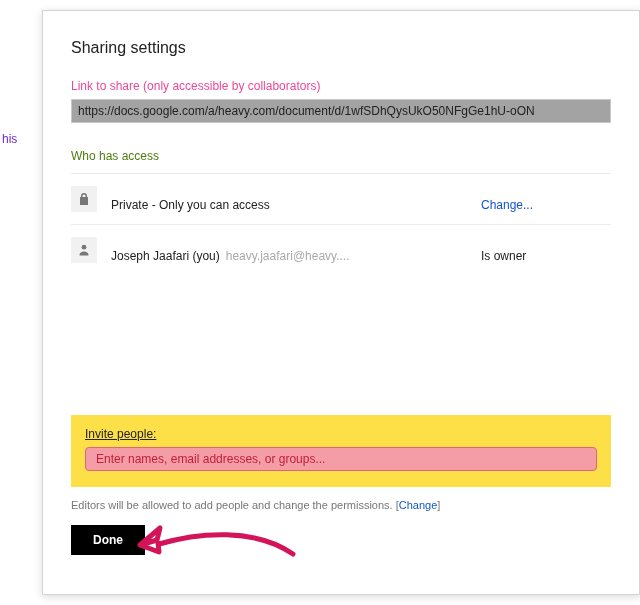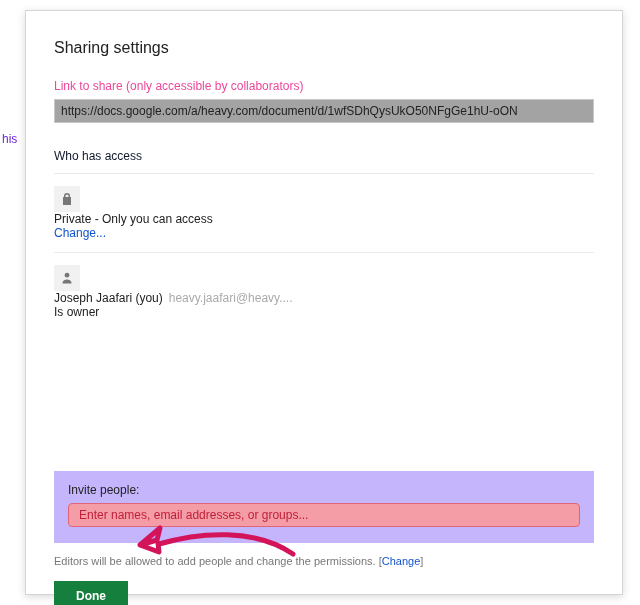--- a/index.html
+++ b/index.html
@@ -14,21 +14,21 @@
     }
     .backdrop-text {
       position: absolute;
       left: 2px;
       top: 132px;
       font-size: 12px;
       color: #6d28d9;
     }
     .dialog {
       position: absolute;
-      left: 25px;
+      left: 42px;
       top: 10px;
       width: 598px;
       height: 585px;
       background: #fff;
       border: 1px solid #d4d4d4;
       box-shadow: 0 2px 8px rgba(0,0,0,0.15);
       padding: 28px 28px 20px 28px;
     }
     .dialog-title {
       font-size: 16px;
@@ -47,30 +47,29 @@
       padding: 4px 6px;
       border: 1px solid #c8c8c8;
       background: #a3a3a3;
       color: #222;
       margin-bottom: 26px;
       white-space: nowrap;
       overflow: hidden;
     }
     .section-label {
       font-size: 12px;
-      color: #0f172a;
+      color: #4d7c0f;
       margin-bottom: 10px;
     }
     .access-row {
       display: flex;
-      align-items: flex-start;
+      align-items: flex-end;
       border-top: 1px solid #ebebeb;
       padding: 12px 0;
       font-size: 12px;
-      flex-direction: column;
     }
     .access-row:last-of-type {
       border-bottom: 1px solid #ebebeb;
     }
     .icon-box {
       width: 26px;
       height: 26px;
       background: #f1f1f1;
       display: flex;
       align-items: center;
@@ -92,23 +91,24 @@
       width: 130px;
       text-align: left;
       font-size: 12px;
     }
     .change-link {
       color: #1155cc;
       cursor: pointer;
     }
     .owner-text { color: #222; }
     .invite-block {
-      background: #c4b5fd;
+      background: #fde047;
       padding: 12px 14px 16px 14px;
       margin-top: 140px;
+      text-decoration: underline;
     }
     .invite-label {
       font-size: 12px;
       color: #222;
       margin-bottom: 6px;
     }
     .invite-input {
       width: 100%;
       background: #f59da7;
       border: 1px solid #e06677;
@@ -120,21 +120,21 @@
     }
     .invite-input::placeholder { color: #c02038; }
     .perm-note {
       font-size: 11px;
       color: #777;
       margin-top: 12px;
     }
     .perm-note .bracket-link { color: #1155cc; cursor: pointer; }
     .done-row { margin-top: 14px; }
     .done-btn {
-      background: #15803d;
+      background: #000000;
       color: #fff;
       border: none;
       font-size: 12px;
       font-weight: bold;
       padding: 8px 22px;
       cursor: pointer;
     }
     .annotation {
       position: absolute;
       pointer-events: none;

